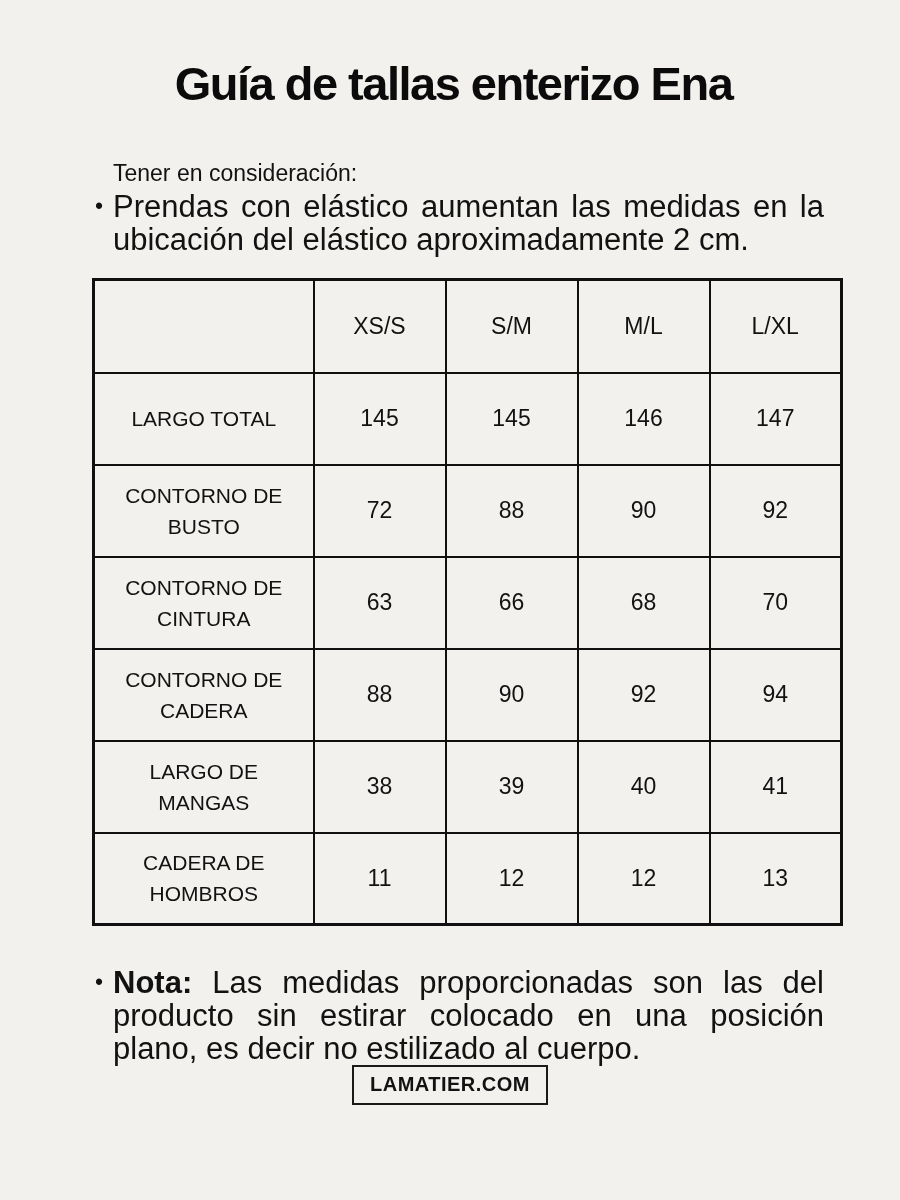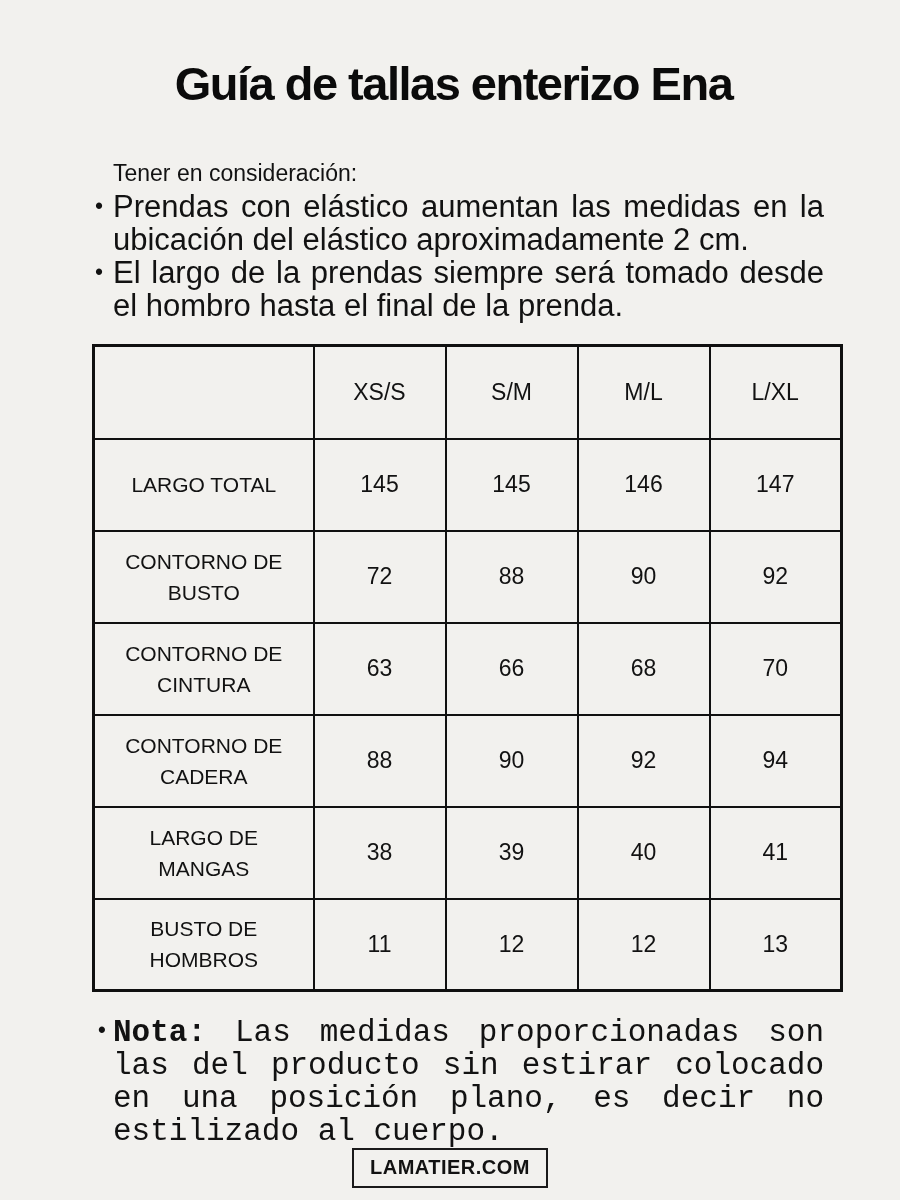--- a/index.html
+++ b/index.html
@@ -64,21 +64,21 @@
     vertical-align: middle;
     padding: 4px 24px;
     font-weight: normal;
   }
   table.size-table tr { height: 92px; }
   table.size-table tr.header-row { height: 93px; }
   .header-cell { font-size: 23px; }
   .label-cell { font-size: 21px; line-height: 31px; }
   .value-cell { font-size: 23px; }
 
-  ul.notes.bottom-note { margin-top: 24px; font-family: Liberation Mono, monospace; }
+  ul.notes.bottom-note { margin-top: 40px; }
   .note-label { font-weight: bold; }
 
   .footer {
     text-align: center;
   }
   .footer-box {
     display: inline-block;
     border: 2px solid #1a1a1a;
     padding: 6px 16px 7px 16px;
     font-size: 20px;
@@ -93,21 +93,20 @@
 <div class="page">
 
   <h1 class="title">Guía de tallas enterizo Ena</h1>
 
   <div class="content">
 
     <div class="intro">Tener en consideración:</div>
 
     <ul class="notes">
       <li>Prendas con elástico aumentan las medidas en la ubicación del elástico aproximadamente 2 cm.</li>
-      <li>El largo de la prendas siempre será tomado desde el hombro hasta el final de la prenda.</li>
     </ul>
 
     <table class="size-table">
       <colgroup>
         <col style="width:220px">
         <col style="width:132px">
         <col style="width:132px">
         <col style="width:132px">
         <col style="width:132px">
       </colgroup>
@@ -148,21 +147,21 @@
           <td class="value-cell">94</td>
         </tr>
         <tr>
           <td class="label-cell">LARGO DE MANGAS</td>
           <td class="value-cell">38</td>
           <td class="value-cell">39</td>
           <td class="value-cell">40</td>
           <td class="value-cell">41</td>
         </tr>
         <tr>
-          <td class="label-cell">BUSTO DE HOMBROS</td>
+          <td class="label-cell">CADERA DE HOMBROS</td>
           <td class="value-cell">11</td>
           <td class="value-cell">12</td>
           <td class="value-cell">12</td>
           <td class="value-cell">13</td>
         </tr>
       </tbody>
     </table>
 
     <ul class="notes bottom-note">
       <li><span class="note-label">Nota:</span> <span>Las medidas proporcionadas son las del producto sin estirar colocado en una posición plano, es decir no estilizado al cuerpo.</span></li>

